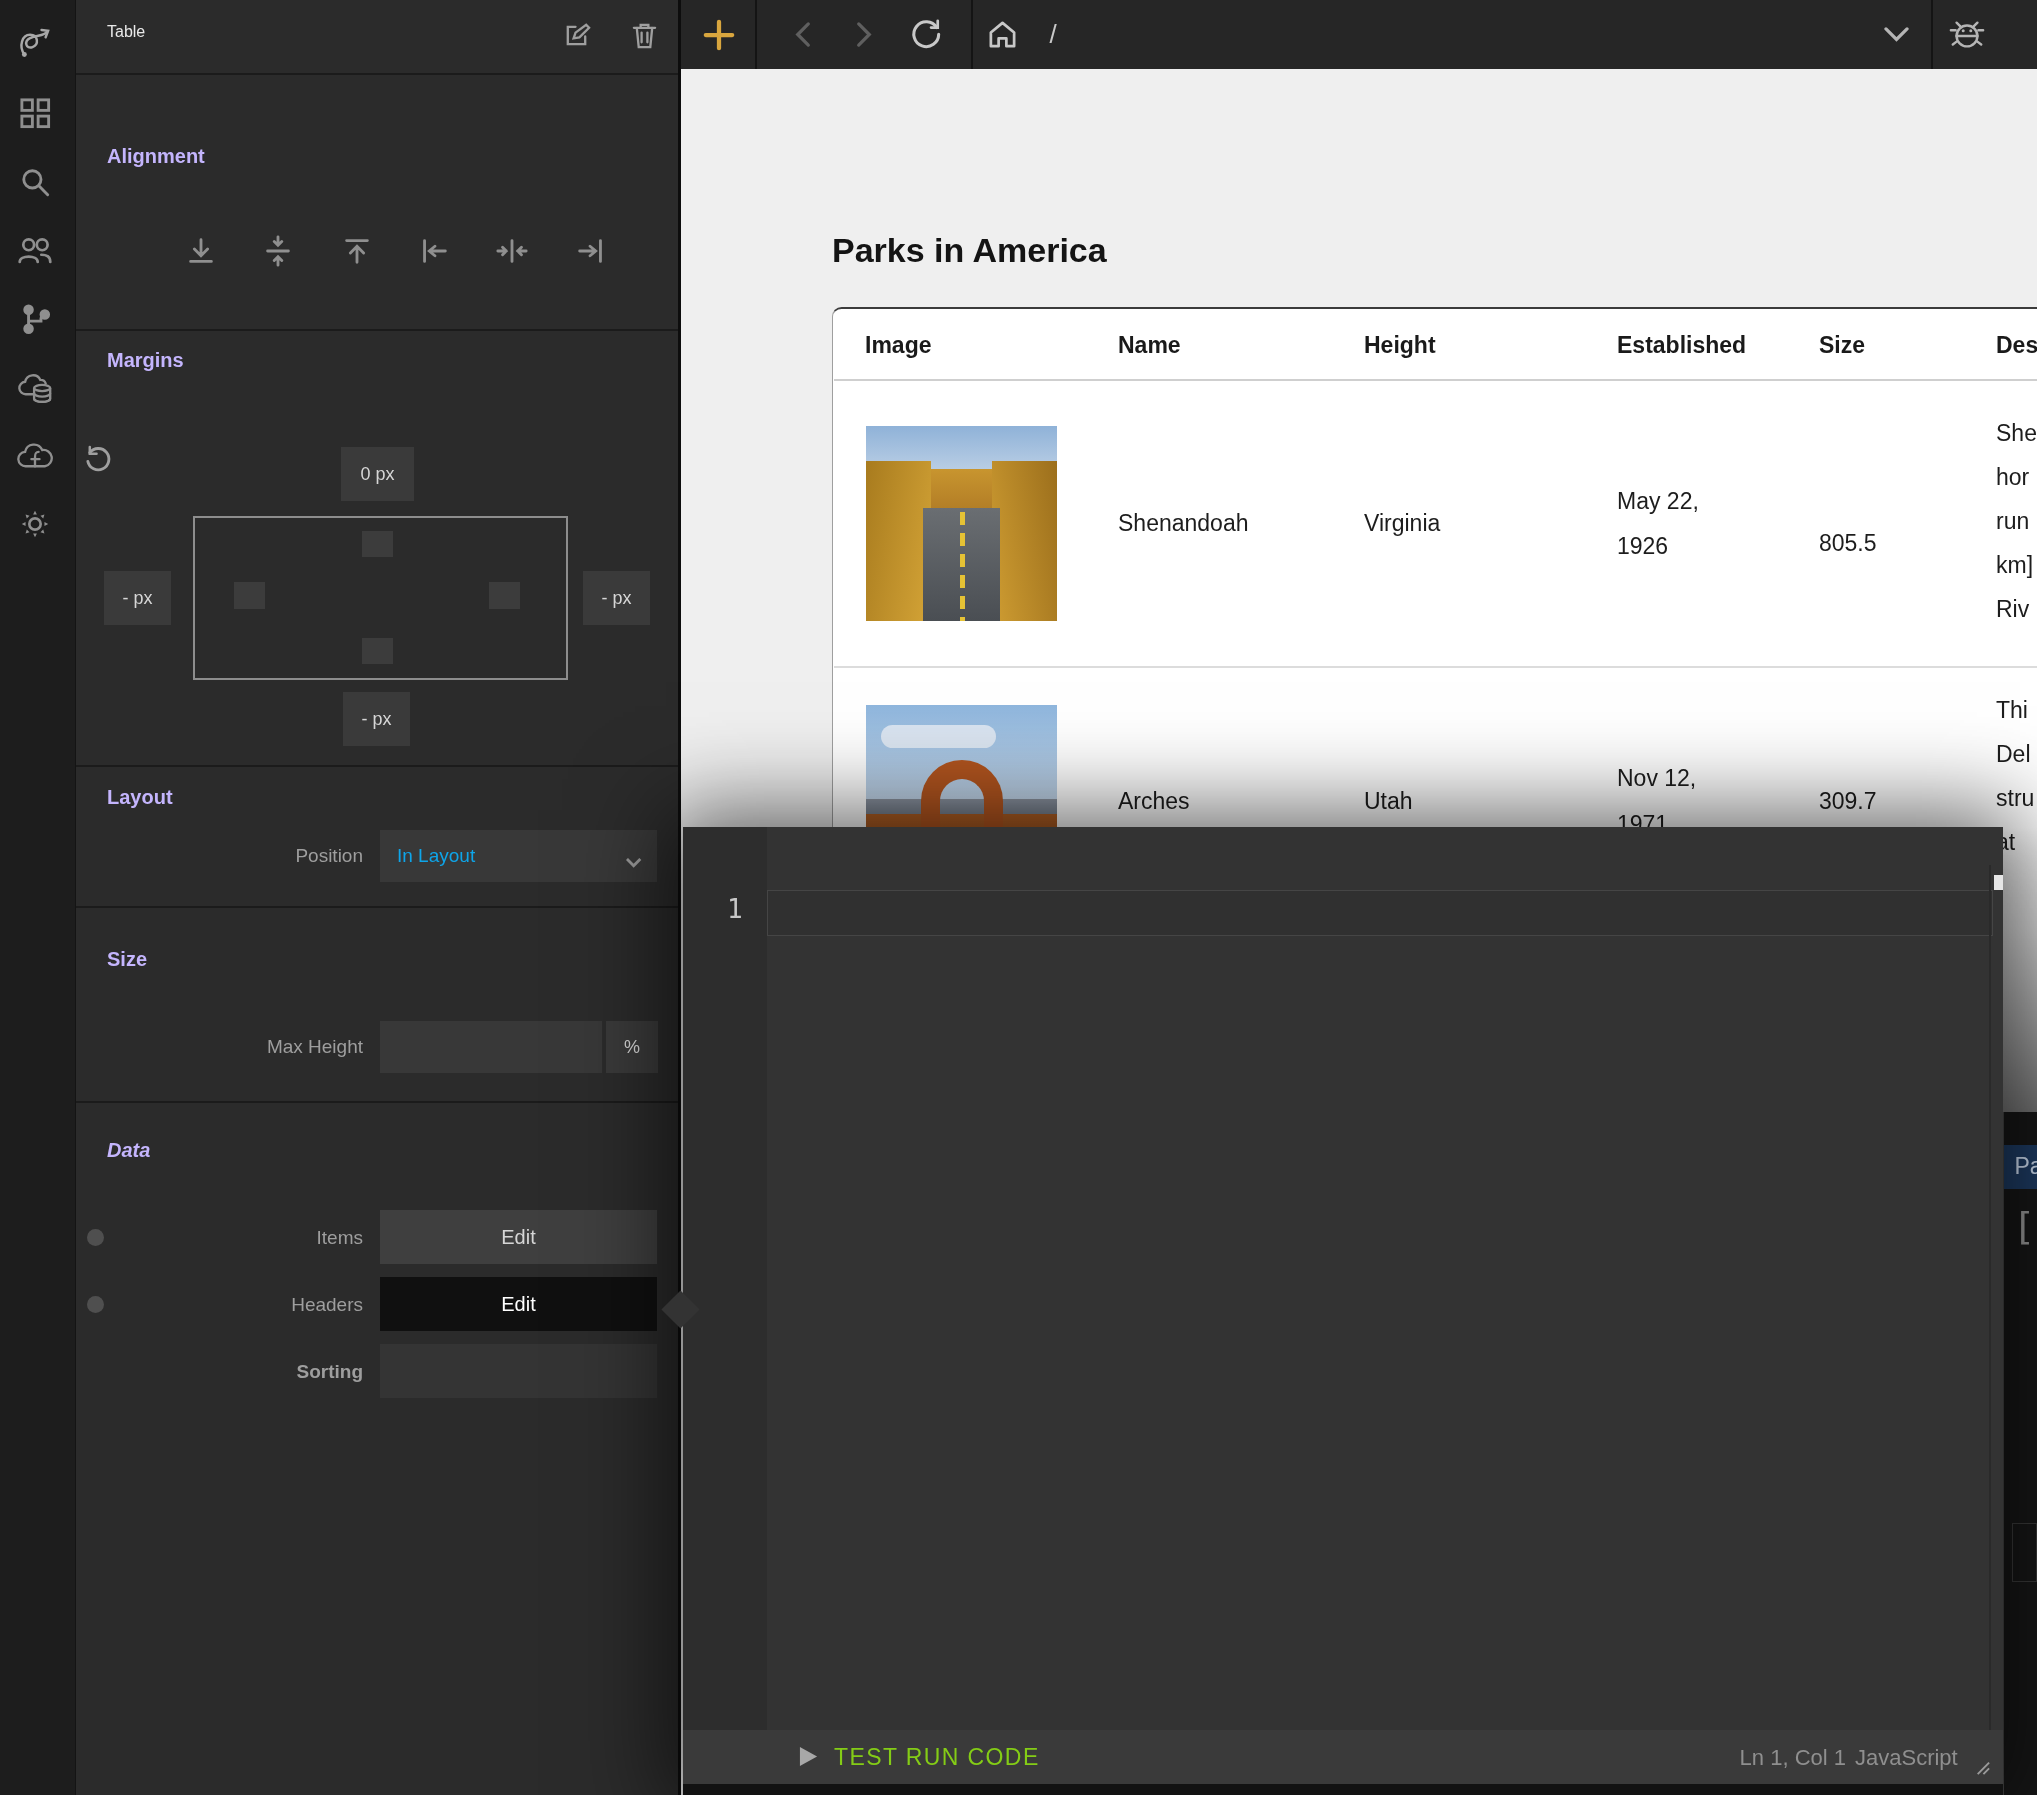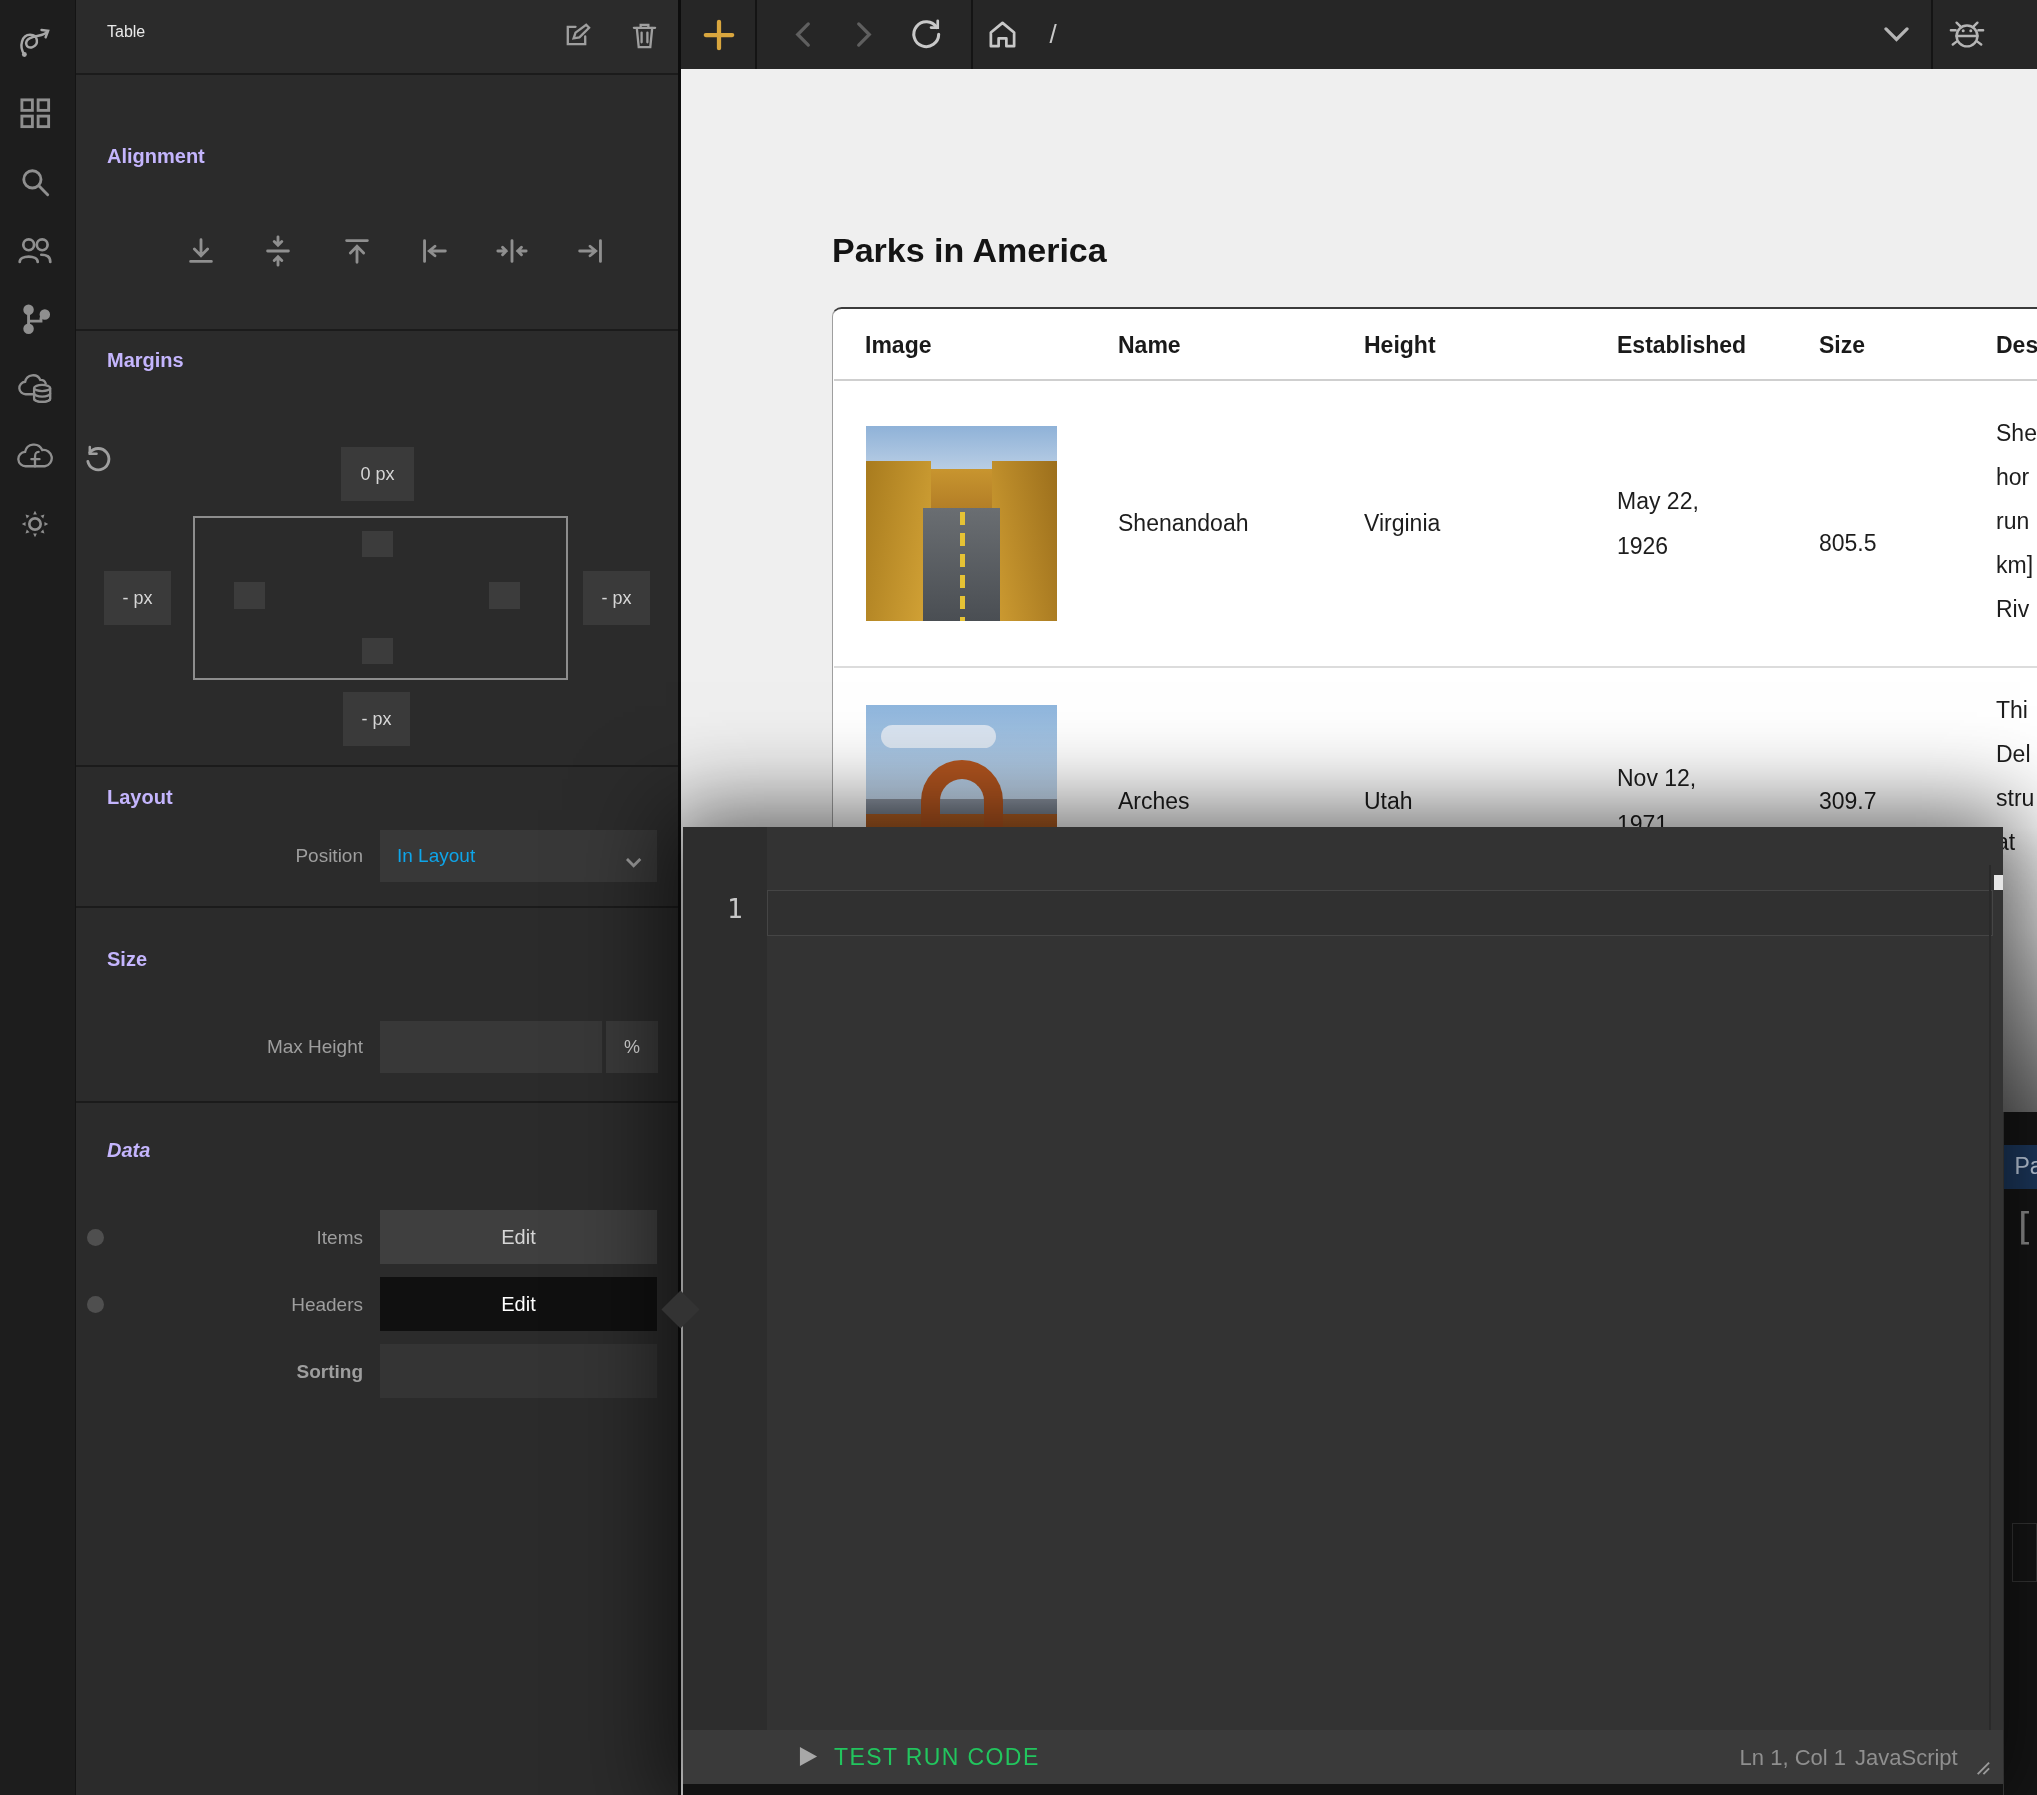--- a/index.html
+++ b/index.html
@@ -30,21 +30,21 @@
   .th{color:#1a1a1a;font-weight:bold;font-size:23px;}
   .td{color:#1d1d1d;font-size:23px;}
   .desc span{display:block;height:44px;line-height:44px;}
   
   .editor{left:683px;top:827px;width:1320px;height:968px;background:#333333;z-index:10;
           box-shadow:0 0 86px 17px rgba(0,0,0,0.6);}
   .gutter{left:0;top:0;width:84px;height:903px;background:#2d2d2d;}
   .lineno{color:#c8c8c8;font-size:26px;font-family:"DejaVu Sans Mono",monospace;}
   .activeline{left:84px;top:63px;width:1224px;height:44px;background:#303030;border:1px solid #454545;}
   .runbar{left:0;top:903px;width:1320px;height:54px;background:#3a3a3a;display:flex;align-items:center;}
-  .runlabel{color:#22c55e;font-size:23px;letter-spacing:1.4px;}
+  .runlabel{color:#84cc16;font-size:23px;letter-spacing:1.4px;}
   .statustxt{color:#8f8f8f;font-size:22px;}
   .blackstrip{left:0;top:957px;width:1320px;height:11.5px;background:#121212;}
   .caret{left:667px;top:1296px;width:27px;height:27px;background:#333333;transform:rotate(45deg);z-index:11;}
   
   .sidepanel{left:2003px;top:1112px;width:35px;height:683px;background:#171717;z-index:7;border-left:1.9px solid #454545;}
   .shadowstrip{left:2003px;top:827px;width:35px;height:287px;z-index:6;
                background:linear-gradient(to bottom,rgba(0,0,0,0) 0%,rgba(0,0,0,0.15) 35%,rgba(0,0,0,0.55) 100%);}
   .bluerow{left:0;top:32.5px;width:35px;height:44px;background:#1e3c64;color:#d3e2f6;font-size:23px;
            display:flex;align-items:center;padding-left:10.5px;box-sizing:border-box;}
   

